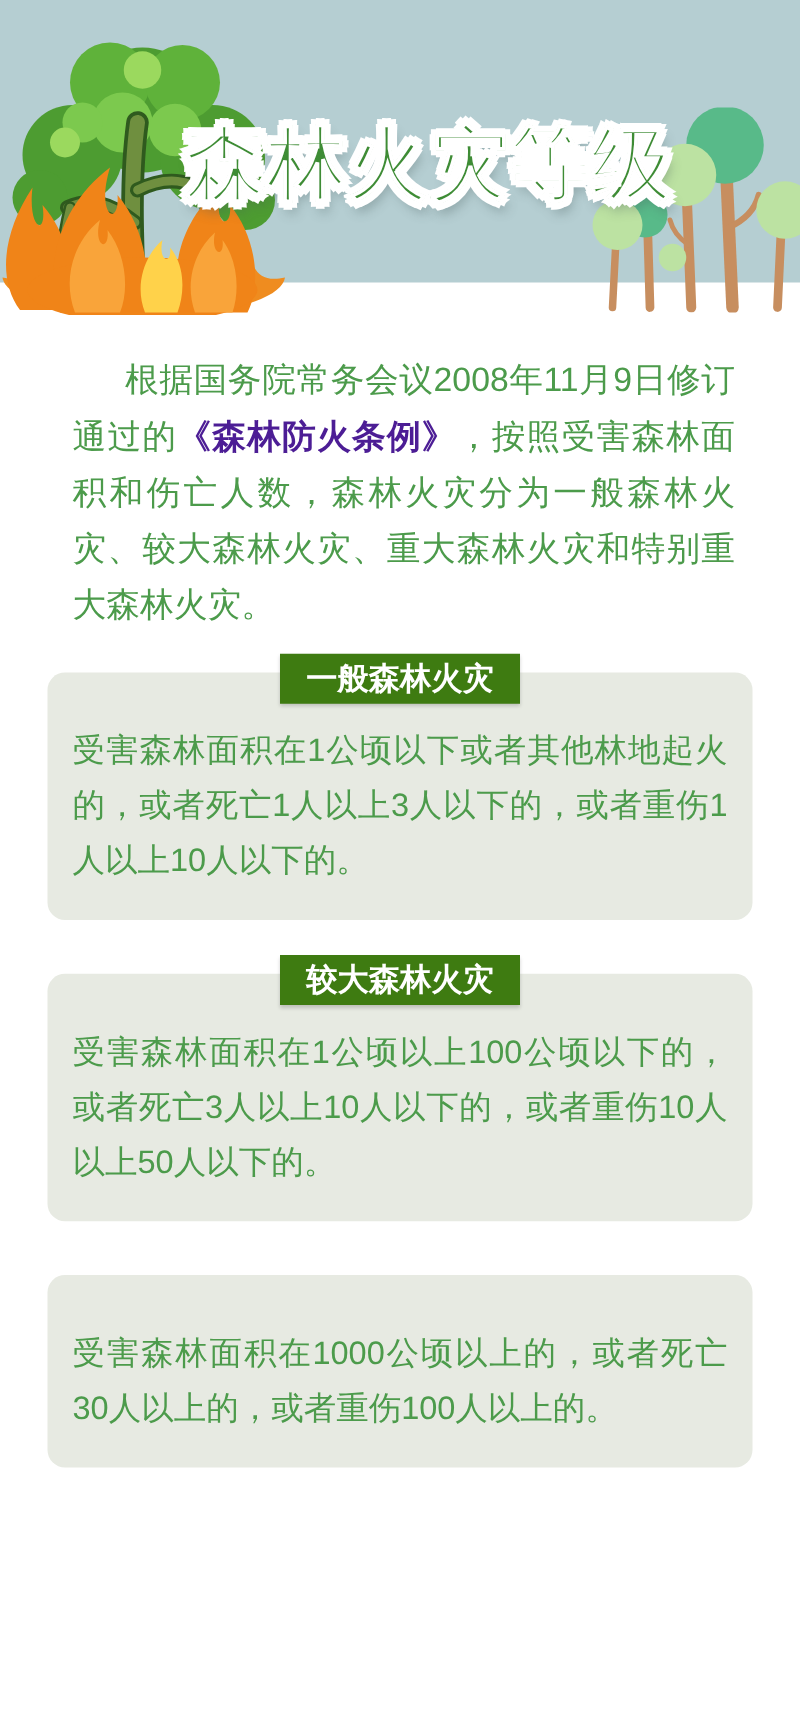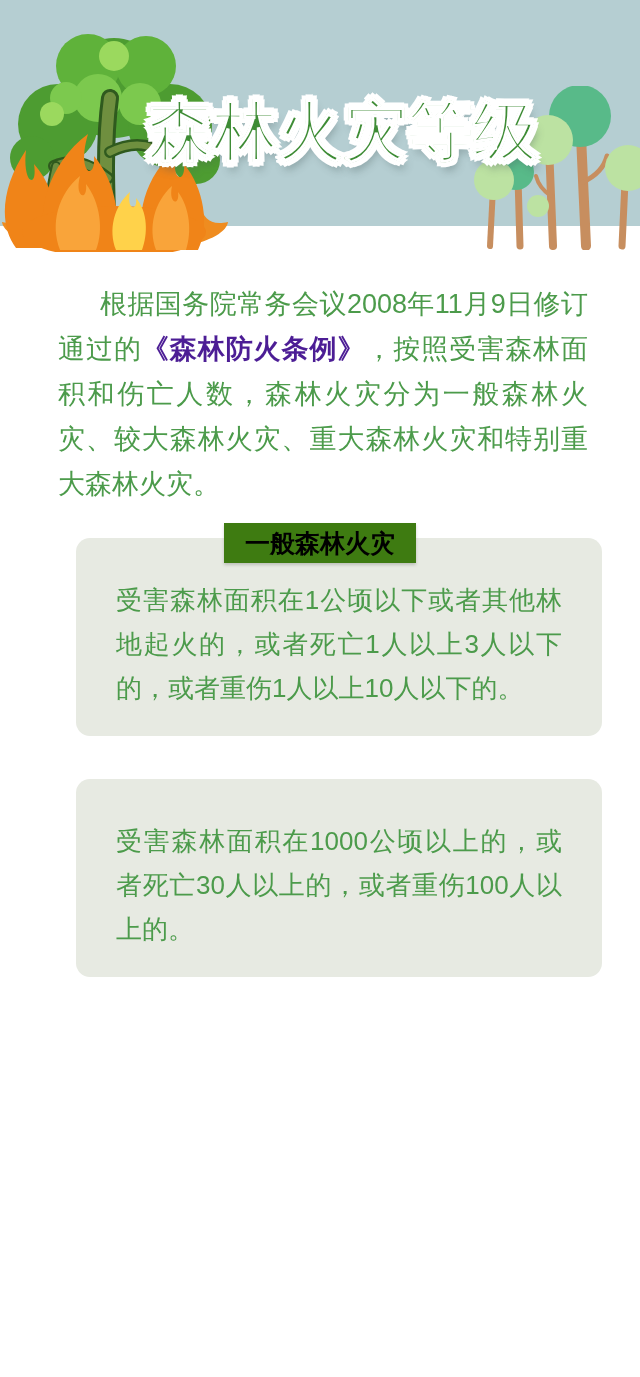--- a/index.html
+++ b/index.html
@@ -78,32 +78,31 @@
   .section.first { margin-top: 16px; }
   .badge {
     position: absolute;
     top: 0;
     left: 50%;
     transform: translateX(-50%);
     height: 40px;
     line-height: 40px;
     padding: 0 21px;
     background: #3e7b11;
-    color: #000000;
+    color: #ffffff;
     font-size: 25px;
     font-weight: bold;
     white-space: nowrap;
     box-shadow: 0 2px 3px rgba(0,0,0,0.18);
     z-index: 2;
   }
   .panel {
     background: #e7eae2;
     border-radius: 14px;
-    padding: 40px 40px 26px;
-    margin-left: 38px;
+    padding: 40px 20px 26px;
   }
   .panel p {
     font-size: 26px;
     line-height: 44px;
     color: #4c9b4b;
     text-align: justify;
   }
 </style>
 </head>
 <body>
@@ -181,20 +180,26 @@
 
   <p class="intro"><span>根据国务院常务会议2008年11月9日修订通过的</span><span class="accent">《森林防火条例》</span><span>，按照受害森林面积和伤亡人数，森林火灾分为一般森林火灾、较大森林火灾、重大森林火灾和特别重大森林火灾。</span></p>
 
   <section class="section first">
     <div class="badge">一般森林火灾</div>
     <div class="panel">
       <p>受害森林面积在1公顷以下或者其他林地起火的，或者死亡1人以上3人以下的，或者重伤1人以上10人以下的。</p>
     </div>
   </section>
 
+  <section class="section">
+    <div class="badge">较大森林火灾</div>
+    <div class="panel">
+      <p>受害森林面积在1公顷以上100公顷以下的，或者死亡3人以上10人以下的，或者重伤10人以上50人以下的。</p>
+    </div>
+  </section>
 
 
   <section class="section">
     <div class="panel">
       <p>受害森林面积在1000公顷以上的，或者死亡30人以上的，或者重伤100人以上的。</p>
     </div>
   </section>
 
 </div>
 

